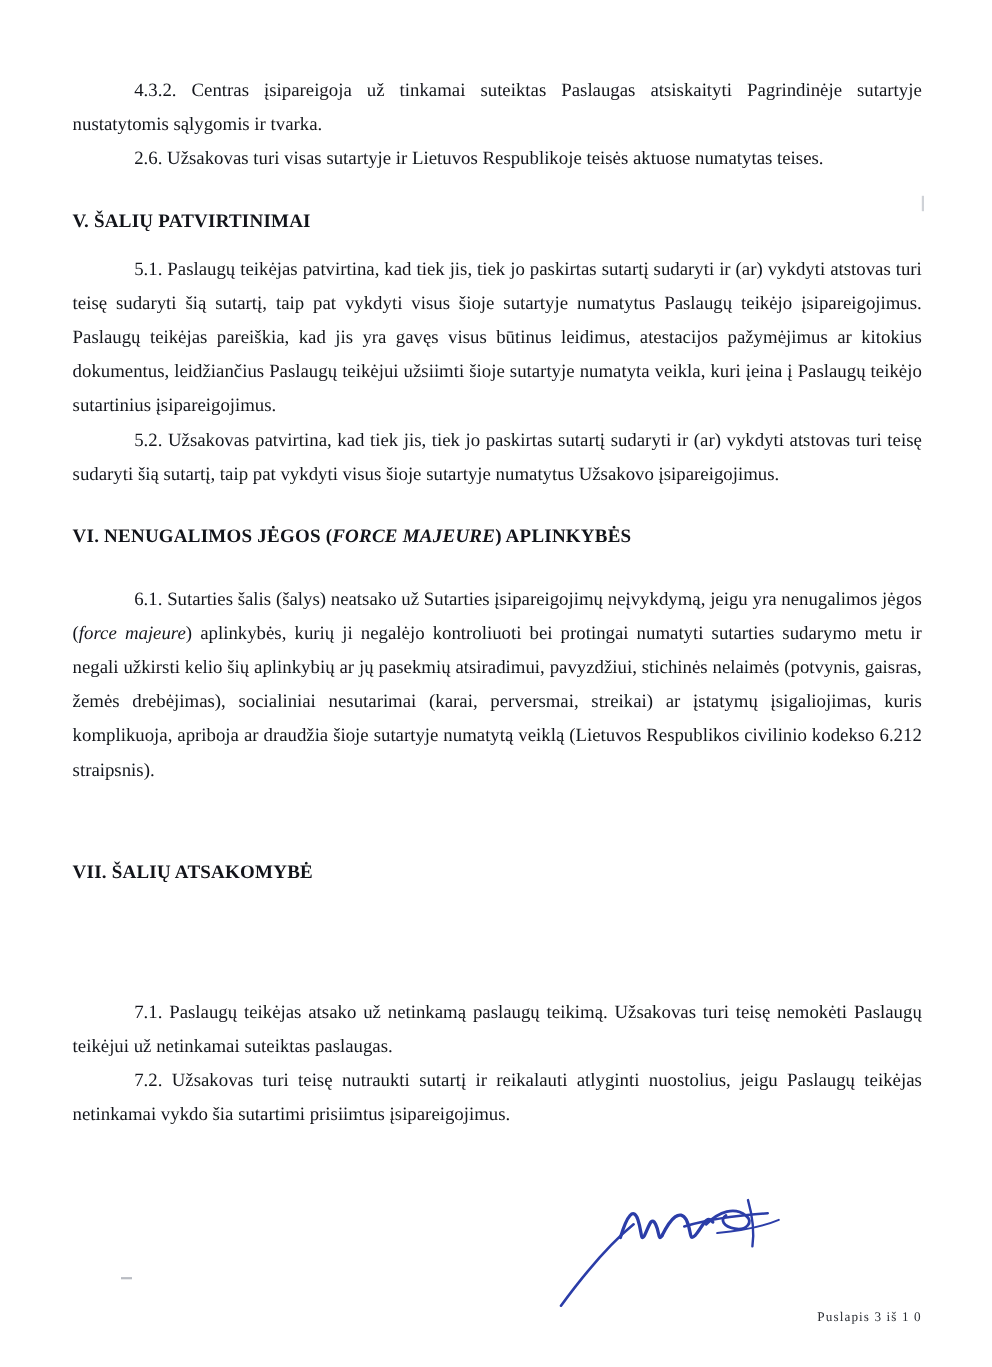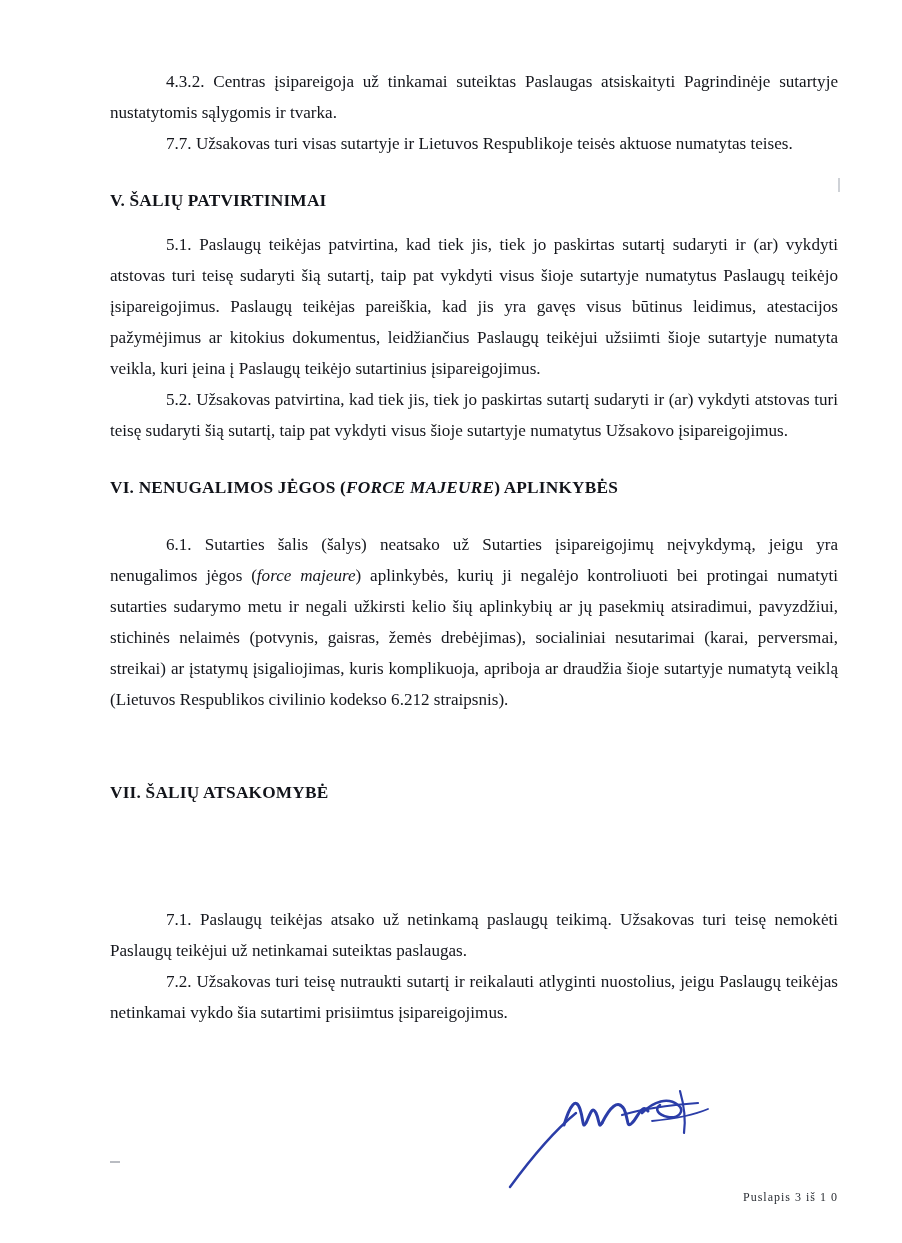--- a/index.html
+++ b/index.html
@@ -14,21 +14,21 @@
     color: #111111;
     position: relative;
     overflow: hidden;
   }
   .page {
     position: absolute;
     top: 0; left: 0;
     width: 902px;
     height: 1241px;
     box-sizing: border-box;
-    padding: 66px 64px 40px 110px;
+    padding: 66px 64px 40px 66px;
   }
   .body-text {
     font-size: 17.1px;
     line-height: 31px;
     text-align: justify;
     color: #14161c;
   }
   p.para {
     margin: 0;
     text-indent: 56px;
@@ -81,21 +81,21 @@
   }
 </style>
 </head>
 <body>
 
 <div class="page">
 
   <div class="body-text">
 
     <p class="para">4.3.2. Centras įsipareigoja už tinkamai suteiktas Paslaugas atsiskaityti Pagrindinėje sutartyje nustatytomis sąlygomis ir tvarka.</p>
-    <p class="para">7.7. Užsakovas turi visas sutartyje ir Lietuvos Respublikoje teisės aktuose numatytas teises.</p>
+    <p class="para">2.6. Užsakovas turi visas sutartyje ir Lietuvos Respublikoje teisės aktuose numatytas teises.</p>
 
     <div class="gap-md"></div>
     <h2 class="heading">V. ŠALIŲ PATVIRTINIMAI</h2>
     <div class="gap-sm"></div>
 
     <p class="para">5.1. Paslaugų teikėjas patvirtina, kad tiek jis, tiek jo paskirtas sutartį sudaryti ir (ar) vykdyti atstovas turi teisę sudaryti šią sutartį, taip pat vykdyti visus šioje sutartyje numatytus Paslaugų teikėjo įsipareigojimus. Paslaugų teikėjas pareiškia, kad jis yra gavęs visus būtinus leidimus, atestacijos pažymėjimus ar kitokius dokumentus, leidžiančius Paslaugų teikėjui užsiimti šioje sutartyje numatyta veikla, kuri įeina į Paslaugų teikėjo sutartinius įsipareigojimus.</p>
     <p class="para">5.2. Užsakovas patvirtina, kad tiek jis, tiek jo paskirtas sutartį sudaryti ir (ar) vykdyti atstovas turi teisę sudaryti šią sutartį, taip pat vykdyti visus šioje sutartyje numatytus Užsakovo įsipareigojimus.</p>
 
     <div class="gap-md"></div>
     <h2 class="heading">

